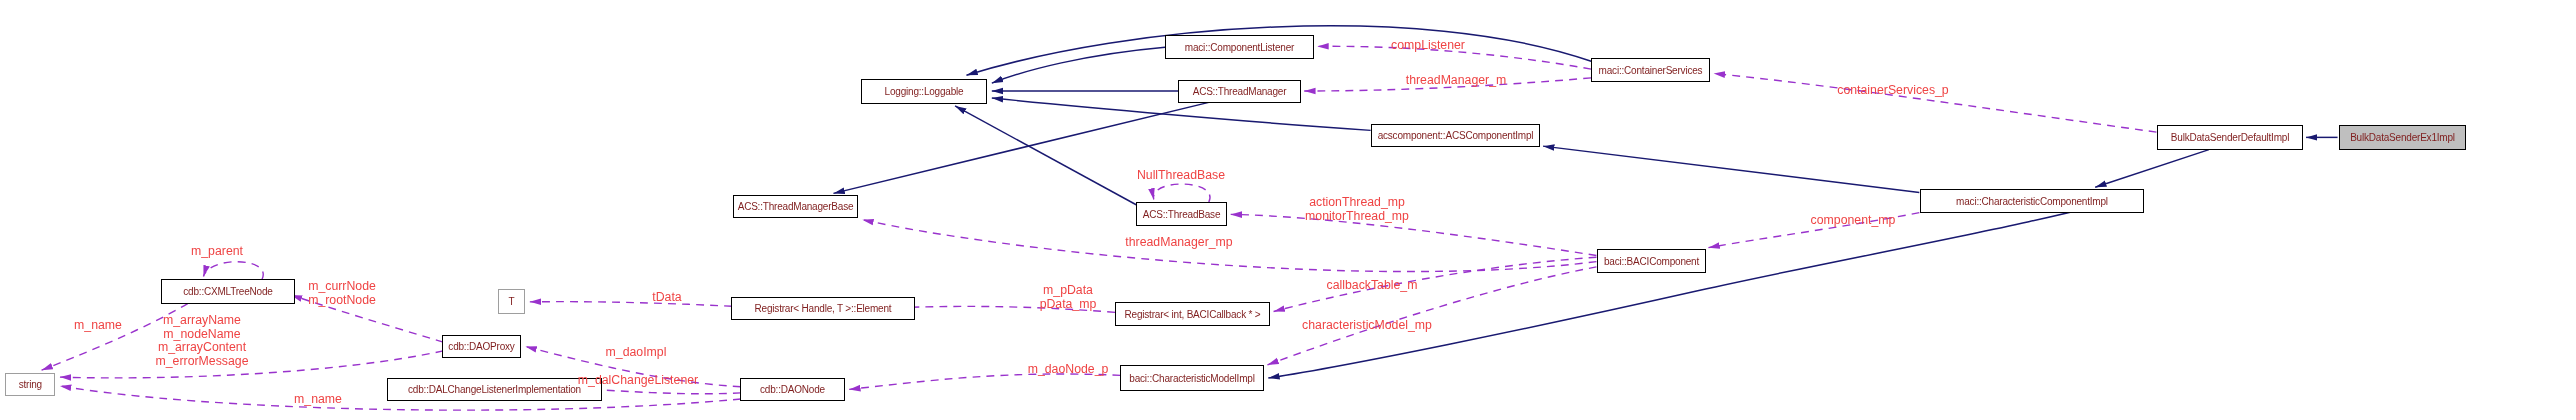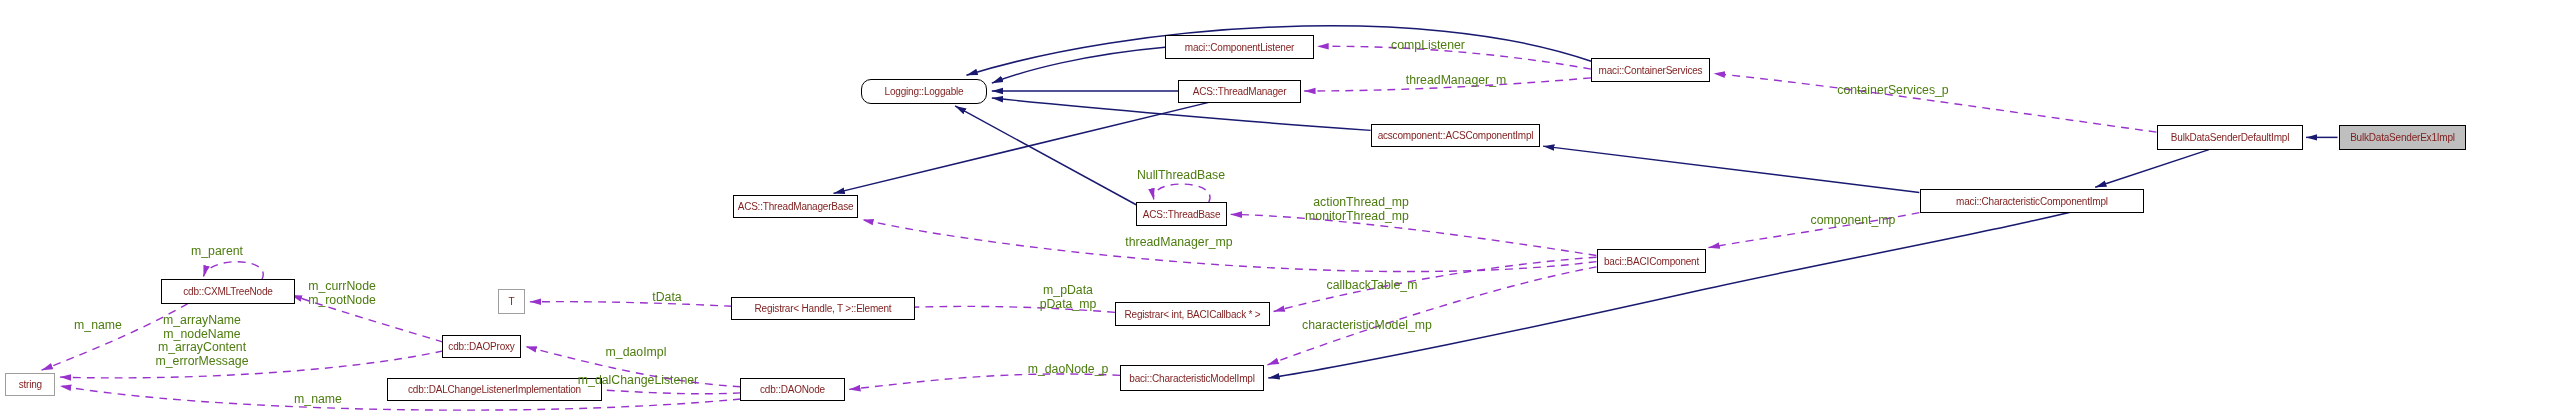--- a/index.html
+++ b/index.html
@@ -20,21 +20,21 @@
     position:absolute;box-sizing:border-box;
     border:1.3px solid var(--border);background:var(--nodefill);
     display:flex;align-items:center;justify-content:center;
     font-size:10px;line-height:1.1;letter-spacing:-0.2px;
     white-space:nowrap;color:#7f1d1d;padding:0 1.8px;z-index:2;
   }
   .node.external{border:1.1px solid var(--ext-border);}
   .node.focus{background:var(--focus);}
   .edge-label{
     position:absolute;transform:translateX(-50%);
-    font-size:12.3px;line-height:13.6px;color:#4d7c0f;
+    font-size:12.3px;line-height:13.6px;color:#ef4444;
     white-space:pre;text-align:center;z-index:3;
   }
   .inh-path{stroke:var(--inh);stroke-width:1.7;fill:none;}
   .usage-path{stroke:var(--usage);stroke-width:1.6;fill:none;stroke-dasharray:9,7;}
 </style>
 </head>
 <body>
 
 <div id="stage">
   <svg id="edges" width="2576" height="420" viewBox="0 0 2941 480" xmlns="http://www.w3.org/2000/svg">
@@ -72,21 +72,21 @@
     <path class="usage-path" d="M 845,442 C 760,437 680,417 599,396" marker-end="url(#arrow-usage)"></path>
     <path class="usage-path" d="M 845,449 C 790,452 720,448 662,444" marker-end="url(#arrow-usage)"></path>
     <path class="usage-path" d="M 845,456 C 600,479 230,469 67,441" marker-end="url(#arrow-usage)"></path>
     <path class="usage-path" d="M 505,391 C 445,373 375,352 331,337" marker-end="url(#arrow-usage)"></path>
     <path class="usage-path" d="M 505,401 C 390,426 200,435 67,431" marker-end="url(#arrow-usage)"></path>
     <path class="usage-path" d="M 213,347 C 160,378 85,408 46,423" marker-end="url(#arrow-usage)"></path>
     <path class="usage-path" d="M 298,319 C 310,294 238,292 231,316" marker-end="url(#arrow-usage)"></path>
     <path class="usage-path" d="M 1380,231 C 1393,205 1312,203 1317,228" marker-end="url(#arrow-usage)"></path>
   </svg>
 
-<div class="node" style="left: 861px; top: 79px; width: 126px; height: 24.5px; border-radius: 10px;">Logging::Loggable</div>
+<div class="node" style="left: 861px; top: 79px; width: 126px; height: 24.5px;">Logging::Loggable</div>
     <div class="node" style="left: 1165px; top: 35px; width: 149px; height: 24px;">maci::ComponentListener</div>
     <div class="node" style="left: 1178px; top: 80px; width: 123px; height: 23px;">ACS::ThreadManager</div>
     <div class="node" style="left: 1591px; top: 58px; width: 119px; height: 24px;">maci::ContainerServices</div>
     <div class="node" style="left: 1371px; top: 124px; width: 169px; height: 23px;">acscomponent::ACSComponentImpl</div>
     <div class="node" style="left: 2157px; top: 125px; width: 146px; height: 24.5px;">BulkDataSenderDefaultImpl</div>
     <div class="node focus" style="left: 2339px; top: 125px; width: 127px; height: 24.5px;">BulkDataSenderEx1Impl</div>
     <div class="node" style="left: 733px; top: 195px; width: 125px; height: 23px;">ACS::ThreadManagerBase</div>
     <div class="node" style="left: 1136px; top: 202px; width: 91px; height: 24px;">ACS::ThreadBase</div>
     <div class="node" style="left: 1920px; top: 189px; width: 224px; height: 24px;">maci::CharacteristicComponentImpl</div>
     <div class="node" style="left: 1597px; top: 249px; width: 109px; height: 24px;">baci::BACIComponent</div>
@@ -96,21 +96,21 @@
     <div class="node" style="left: 1115px; top: 302px; width: 155px; height: 24px;">Registrar&lt; int, BACICallback * &gt;</div>
     <div class="node" style="left: 442px; top: 335px; width: 79px; height: 23px;">cdb::DAOProxy</div>
     <div class="node" style="left: 387px; top: 378px; width: 215px; height: 23px;">cdb::DALChangeListenerImplementation</div>
     <div class="node" style="left: 740px; top: 378px; width: 105px; height: 23px;">cdb::DAONode</div>
     <div class="node" style="left: 1120px; top: 365px; width: 144px; height: 26px;">baci::CharacteristicModelImpl</div>
     <div class="node external" style="left: 5.3px; top: 373px; width: 50px; height: 23px;">string</div>
     <div class="edge-label" style="left: 1428px; top: 39px;">compListener</div>
     <div class="edge-label" style="left: 1456px; top: 74px;">threadManager_m</div>
     <div class="edge-label" style="left: 1893px; top: 84px;">containerServices_p</div>
     <div class="edge-label" style="left: 1181px; top: 169px;">NullThreadBase</div>
-    <div class="edge-label" style="left: 1357px; top: 196px; text-align: right;">actionThread_mp
+    <div class="edge-label" style="left: 1357px; top: 196px;">actionThread_mp
 monitorThread_mp</div>
     <div class="edge-label" style="left: 1179px; top: 236px;">threadManager_mp</div>
     <div class="edge-label" style="left: 1853px; top: 214px;">component_mp</div>
     <div class="edge-label" style="left: 217px; top: 245px;">m_parent</div>
     <div class="edge-label" style="left: 342px; top: 280px;">m_currNode
 m_rootNode</div>
     <div class="edge-label" style="left: 98px; top: 319px;">m_name</div>
     <div class="edge-label" style="left: 202px; top: 314px;">m_arrayName
 m_nodeName
 m_arrayContent

